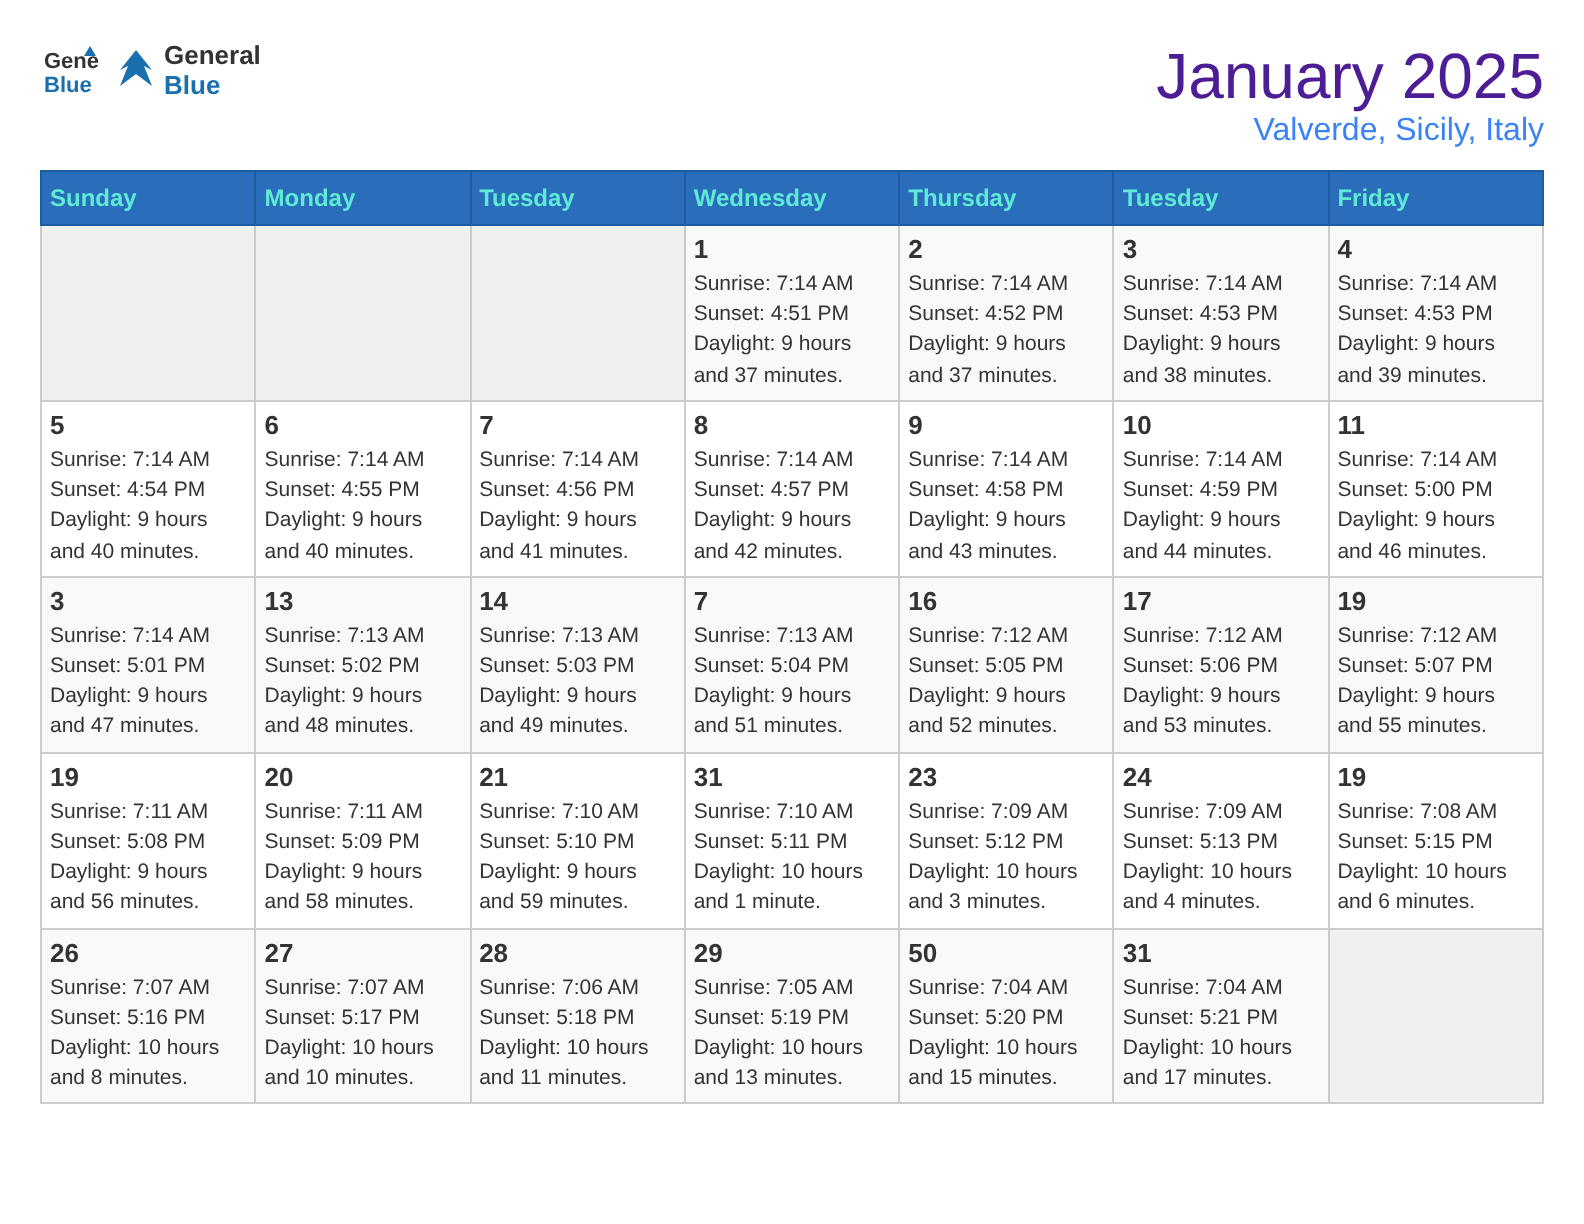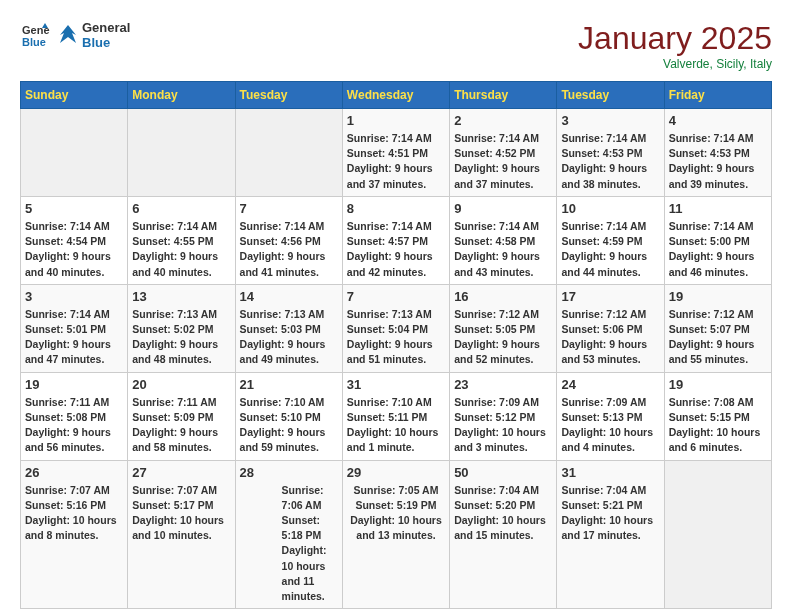--- a/index.html
+++ b/index.html
@@ -23,36 +23,36 @@
     .logo-icon {
       width: 30px;
       height: 30px;
       margin-right: 4px;
     }
     .title-section {
       text-align: right;
     }
     .month-title {
       font-size: 32px;
-      color: #7f1d1d;
+      color: #4c1d95;
       font-weight: normal;
     }
     .subtitle {
-      font-size: 12px;
-      color: #15803d;
+      font-size: 16px;
+      color: #3b82f6;
       text-align: right;
     }
     table {
       width: 100%;
       border-collapse: collapse;
       font-size: 11px;
     }
     thead tr th {
       background-color: #2a6ebb;
-      color: #fde047;
+      color: #5eead4;
       padding: 6px 4px;
       text-align: left;
       font-size: 12px;
       font-weight: bold;
       border: 1px solid #1a5ea0;
     }
     tbody tr td {
       border: 1px solid #ccc;
       vertical-align: top;
       padding: 4px;
@@ -66,21 +66,20 @@
     .day-number {
       font-size: 13px;
       font-weight: bold;
       color: #333;
       margin-bottom: 3px;
     }
     .day-info {
       color: #333;
       font-size: 10.5px;
       line-height: 1.45;
-      font-weight: bold;
     }
     .empty-cell {
       background: #f0f0f0 !important;
     }
   </style>
 </head>
 <body>
 
 <div class="header">
   <div class="logo">
@@ -290,27 +289,27 @@
 Daylight: 10 hours and 8 minutes.</div>
         </td>
         <td>
           <div class="day-number">27</div>
           <div class="day-info" style="white-space: pre-line;">Sunrise: 7:07 AM
 Sunset: 5:17 PM
 Daylight: 10 hours and 10 minutes.</div>
         </td>
         <td>
           <div class="day-number">28</div>
-          <div class="day-info" style="white-space: pre-line; margin-left: 42px;">Sunrise: 7:06 AM
+          <div class="day-info" style="white-space: pre-line;">Sunrise: 7:06 AM
 Sunset: 5:18 PM
 Daylight: 10 hours and 11 minutes.</div>
         </td>
         <td>
           <div class="day-number">29</div>
-          <div class="day-info" style="white-space: pre-line; text-align: center;">Sunrise: 7:05 AM
+          <div class="day-info" style="white-space: pre-line;">Sunrise: 7:05 AM
 Sunset: 5:19 PM
 Daylight: 10 hours and 13 minutes.</div>
         </td>
         <td>
           <div class="day-number">50</div>
           <div class="day-info" style="white-space: pre-line;">Sunrise: 7:04 AM
 Sunset: 5:20 PM
 Daylight: 10 hours and 15 minutes.</div>
         </td>
         <td>

